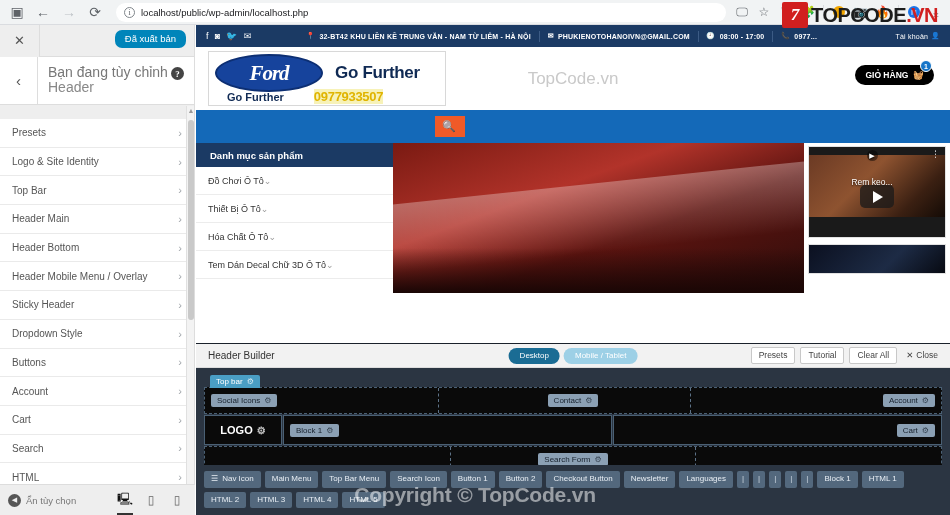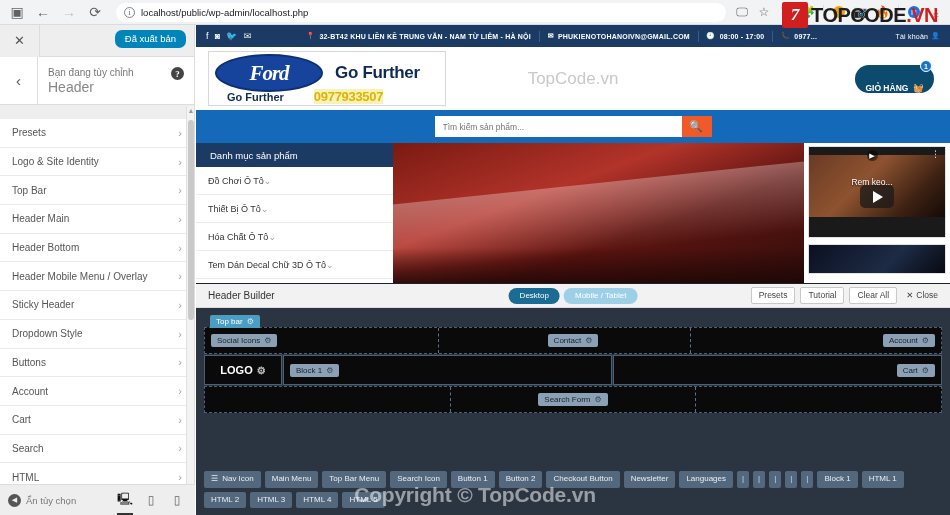--- a/index.html
+++ b/index.html
@@ -62,21 +62,21 @@
   .cz-section-head {
     height: 48px; background: #fff; border-bottom: 1px solid #ddd;
     display: flex; align-items: center; position: relative;
   }
   .cz-back {
     width: 38px; height: 48px; display: flex; align-items: center;
     justify-content: center; color: #555; font-size: 15px;
     border-right: 1px solid #ddd;
   }
   .cz-head-text { padding-left: 10px; }
-  .cz-head-sub { font-size: 10px; color: #777; line-height: 13px; }
+  .cz-head-sub { font-size: 14px; color: #777; line-height: 13px; }
   .cz-head-title { font-size: 14px; color: #888; line-height: 17px; font-weight: 300; }
   .cz-help {
     position: absolute; right: 10px; top: 10px; width: 13px; height: 13px;
     border-radius: 50%; background: #444; color: #fff; font-size: 9px;
     display: flex; align-items: center; justify-content: center;
     font-family: "Liberation Serif", serif; font-weight: bold;
   }
   .cz-gap { height: 14px; background: #eee; }
   .cz-list { background: #fff; }
   .cz-item {
@@ -166,22 +166,22 @@
   .logo-phone {
     color: #e0b400; font-size: 13px; font-weight: bold;
     background: #f7f2b8; letter-spacing: -.3px;
   }
   .site-brandmark {
     position: absolute; left: 50%; transform: translateX(-50%);
     font-size: 17px; color: #c9c9c9; font-weight: 300;
   }
   .cart-btn {
     position: absolute; right: 16px; top: 18px;
-    background: #0c4a6e; color: #fff; border-radius: 14px;
-    height: 28px; padding: 0 10px; display: flex; align-items: flex-end;
+    background: #000000; color: #fff; border-radius: 14px;
+    height: 20px; padding: 0 10px; display: flex; align-items: center;
     gap: 5px; font-size: 8.5px; font-weight: bold;
   }
   .cart-badge {
     position: absolute; top: -5px; right: 2px; width: 12px; height: 12px;
     border-radius: 50%; background: #1675c8; color: #fff; font-size: 7px;
     display: flex; align-items: center; justify-content: center;
     border: 1px solid #fff;
   }
   .site-searchrow {
     height: 33px; background: #1469b8; display: flex; align-items: center;
@@ -193,21 +193,21 @@
     color: #9a9a9a; padding: 0 8px; font-family: "Liberation Sans", sans-serif;
   }
   .search-btn {
     width: 30px; background: #f05a28; color: #fff; display: flex;
     align-items: center; justify-content: center; font-size: 11px;
   }
   .site-body { display: flex; height: 150px; }
   .cat-col { width: 197px; background: #fff; }
   .cat-head {
     height: 24px; background: #1b3a64; color: #fff; font-size: 9.5px;
-    font-weight: normal; display: flex; align-items: center; padding-left: 14px;
+    font-weight: bold; display: flex; align-items: center; padding-left: 14px;
   }
   .cat-item {
     height: 28px; border-bottom: 1px solid #ececec; display: flex;
     align-items: center; 
     padding: 0 8px 0 12px; font-size: 9px; color: #333;
   }
   .cat-item .chev { color: #9b9b9b; font-size: 9px; }
   .hero-col {
     flex: 1; position: relative; overflow: hidden;
     background: linear-gradient(160deg,#7a1a12 0%,#b2332a 35%,#5d1410 60%,#2d0d0b 100%);
@@ -256,21 +256,21 @@
     margin-left: 2px;
   }
   .vid-card2 {
     width: 138px; height: 30px; background: #0d0d0d; margin-top: 6px;
     border: 1px solid #e2e2e2;
     background: linear-gradient(135deg,#0b1020,#1d2b45 60%,#070a12);
   }
 
   
   .hb {
-    position: absolute; left: 196px; bottom: 0; width: 754px; height: 232px;
+    position: absolute; left: 196px; bottom: 0; width: 754px; height: 172px;
     background: #2b3542; border-top: 1px solid #1a212b;
   }
   .hb-head {
     height: 24px; background: #f2f2f2; display: flex; align-items: center;
     padding: 0 8px; border-bottom: 1px solid #ddd;
   }
   .hb-title { font-size: 10px; color: #333; padding-left: 4px; }
   .hb-toggle {
     position: absolute; left: 50%; transform: translateX(-50%);
     display: flex; gap: 4px;
@@ -533,21 +533,20 @@
       <div class="site-brandmark">TopCode.vn</div>
       <div class="cart-btn">
         <span>GIỎ HÀNG</span>
         <span>🧺</span>
         <span class="cart-badge">1</span>
       </div>
     </div>
 
     <div class="site-searchrow">
       <div class="search-wrap">
-        <input class="search-input" placeholder="Tìm kiếm sản phẩm..." style="">
         <div class="search-btn">
           <span>🔍</span>
         </div>
       </div>
     </div>
 
     <div class="site-body">
       <div class="cat-col">
         <div class="cat-head">Danh mục sản phẩm</div>
         <div class="cat-item">

